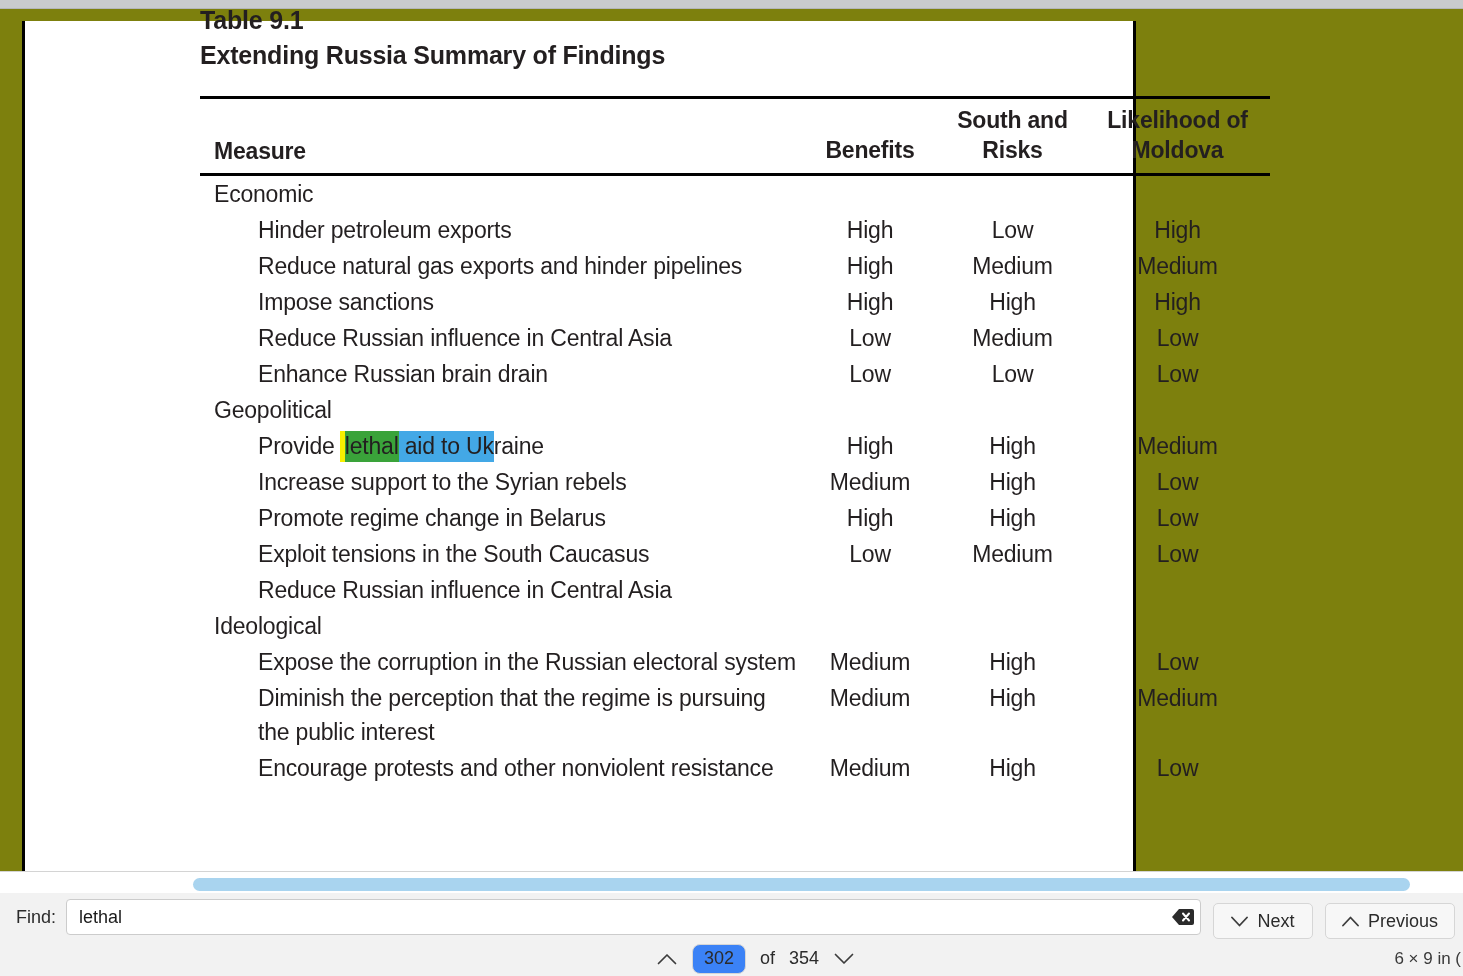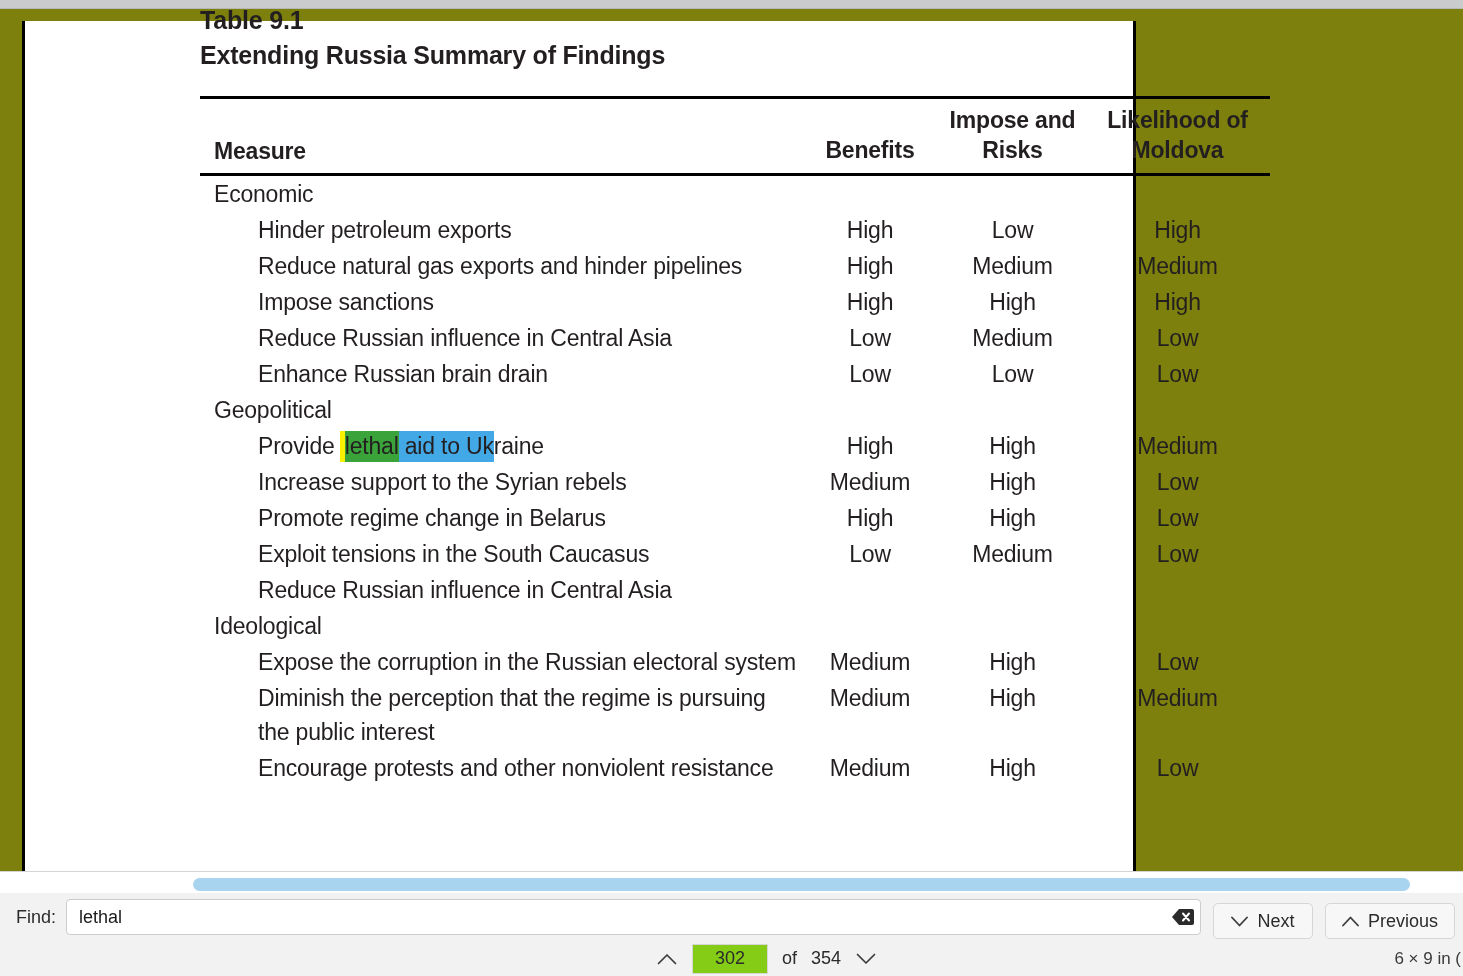--- a/index.html
+++ b/index.html
@@ -243,24 +243,24 @@
     display: flex;
     align-items: center;
     gap: 8px;
   }
   .chev-btn {
     width: 34px; height: 26px;
     display: flex; align-items: center; justify-content: center;
     cursor: pointer;
   }
   .page-input {
-    width: 76px; height: 30px;
-    background: #84cc16;
+    width: 54px; height: 30px;
+    background: #3b82f6;
     border: 1px solid #d6d6d6;
-    border-radius: 1px;
+    border-radius: 8px;
     display: flex; align-items: center; justify-content: center;
     font-size: 18px;
     color: #2b2b2b;
   }
   .of-label {
     font-size: 18px; color: #2b2b2b;
     margin: 0 6px;
   }
   .total-pages { font-size: 18px; color: #2b2b2b; }
   .status-right {
@@ -300,21 +300,21 @@
             <thead>
               <tr class="rule-top">
                 <td colspan="4"></td>
               </tr>
               <tr>
                 <th class="col-measure">Measure</th>
                 <th class="col-val c-benefits">
                   <span>Benefits</span>
                 </th>
                 <th class="col-val c-costs">
-                  <span>Impose and</span><br>
+                  <span>South and</span><br>
                   <span>Risks</span>
                 </th>
                 <th class="col-val c-likely">
                   <span>Likelihood of</span><br>
                   <span>Moldova</span>
                 </th>
               </tr>
               <tr class="rule-mid">
                 <td colspan="4"></td>
               </tr>

